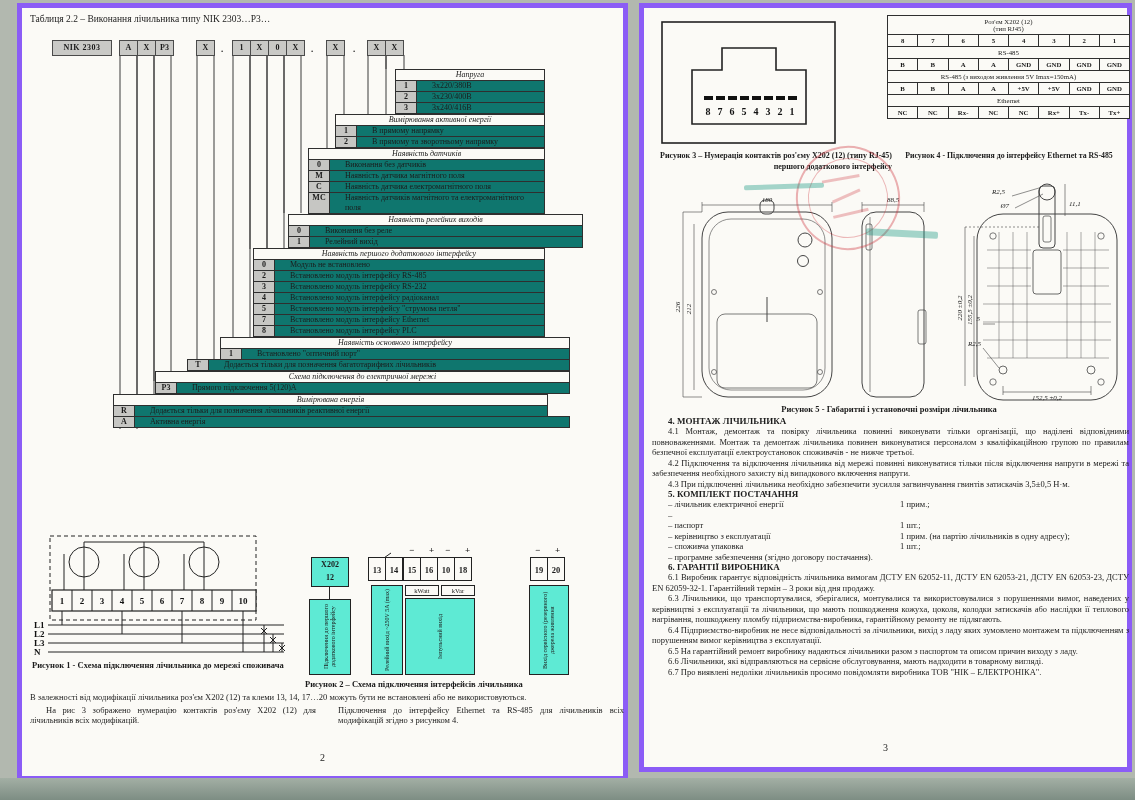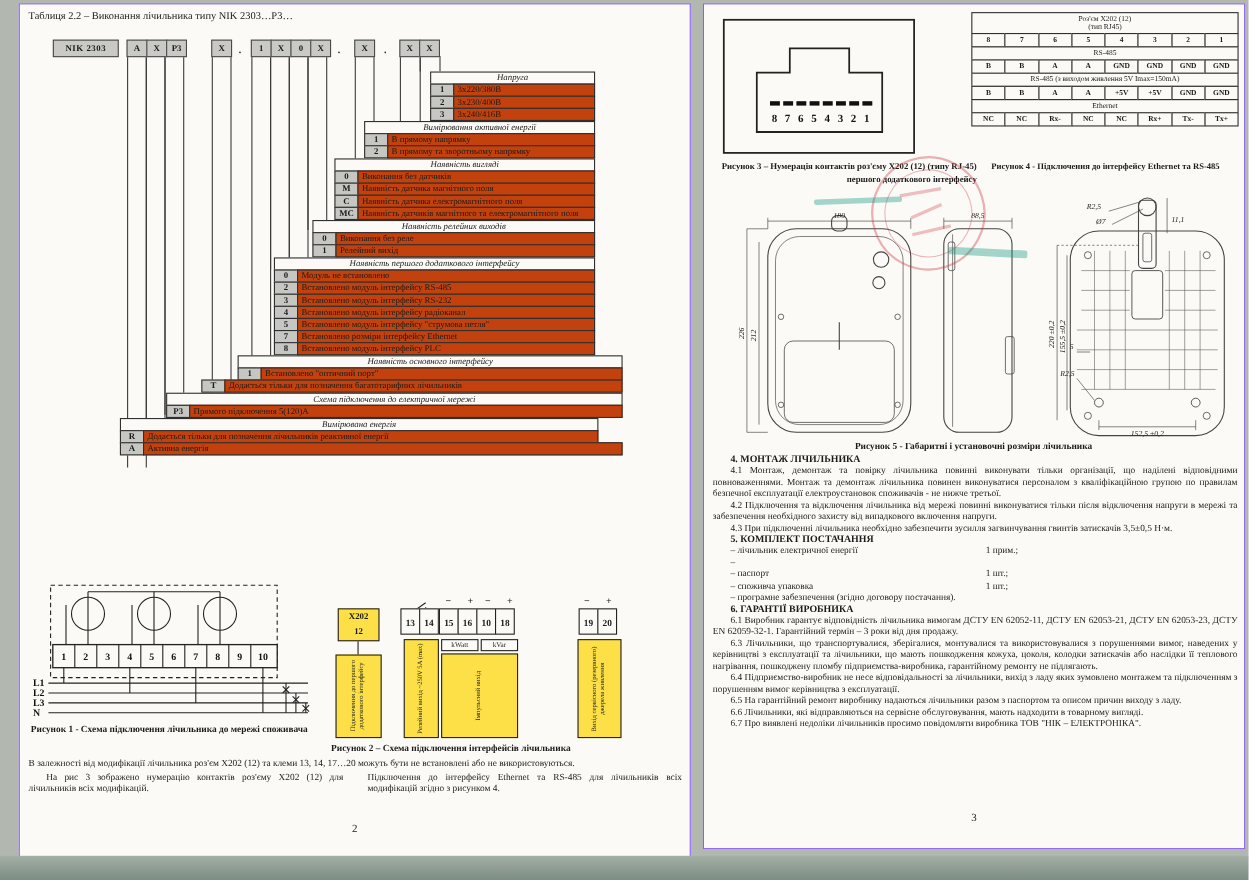--- a/index.html
+++ b/index.html
@@ -4,21 +4,21 @@
 <style>
   html,body{margin:0;padding:0;}
   body{
     width:1135px;height:800px;position:relative;overflow:hidden;
     background:#b2b8af;
     font-family:"Liberation Serif", serif;
     color:#1b1b1b;
   }
   .scanbed-strip{position:absolute;left:0;bottom:0;width:1135px;height:22px;
     background:linear-gradient(#a3afa4,#7d8d83);}
-  .page{position:absolute;background:#fbfaf6;border:1px solid #8b5cf6;box-sizing:border-box;}
+  .page{position:absolute;background:#fbfaf6;border:5px solid #8b5cf6;box-sizing:border-box;}
   #left-page{left:17px;top:3px;width:611px;height:778px;}
   #right-page{left:639px;top:3px;width:493px;height:769px;}
 
   
   .doc-title{position:absolute;left:8px;top:6px;font-size:9.5px;}
 
   .codebox{position:absolute;top:32px;display:flex;align-items:center;}
   .cc{width:17px;height:14px;border:1px solid #4a4a4a;margin-left:-1px;
       background:#c9c9c6;font-weight:bold;font-size:8px;line-height:14px;text-align:center;}
   .cc.model{width:58px;letter-spacing:.5px;}
@@ -28,25 +28,25 @@
 
   #type-sections{position:absolute;left:91px;top:61px;width:457px;}
   .tsec{box-sizing:border-box;}
   .tsec-h{border:1px solid #2f2f2f;font-style:italic;font-size:8px;line-height:10px;
           text-align:center;padding:0 2px;background:#fbfaf6;}
   .trow{display:flex;margin-top:-1px;}
   .tsec .tsec-h + .tsec-rows .trow:first-child{margin-top:-1px;}
   .tcode{width:20px;border:1px solid #2f2f2f;background:#c6c6c3;font-weight:bold;
          font-size:8px;line-height:10px;text-align:center;flex:none;}
   .tdesc{flex:1;border:1px solid #2f2f2f;margin-left:-1px;font-size:8px;line-height:10px;
-         padding:0 3px;background:#c2410c;}
+         padding:0 15px;background:#0f766e;}
   .s-voltage{margin-left:282px;width:150px}
   .s-energy {margin-left:222px;width:210px}
   .s-sensors{margin-left:195px;width:237px}
-  .s-relay  {margin-left:175px;width:257px}
+  .s-relay  {margin-left:175px;width:295px}
   .s-iface1 {margin-left:140px;width:292px}
   .s-iface0 {margin-left:107px;width:350px}
   .s-tariff {margin-left:74px; width:383px}
   .s-conn   {margin-left:42px; width:415px}
   .s-react  {width:435px}
   .s-active {margin-left:0;    width:457px}
 
   .sec-head{font-weight:bold;font-size:9px;}
   .bodytext{font-size:8.5px;line-height:10.5px;text-align:justify;}
   .twocol{display:flex;gap:22px;}
@@ -54,21 +54,21 @@
   .indent{text-indent:16px;}
 
   #sec3-block{position:absolute;left:8px;top:474px;width:594px;}
   #fig1{position:absolute;left:10px;top:526px;width:268px;}
   #fig2{position:absolute;left:283px;top:521px;width:312px;height:165px;}
   .fig-caption{font-weight:bold;font-size:8.5px;line-height:10px;}
   #notes-block{position:absolute;left:8px;top:684px;width:594px;}
   .pagenum{position:absolute;width:100%;text-align:center;font-size:10px;}
 
   
-  .f2box{position:absolute;border:1.2px solid #222;background:#fde047;box-sizing:border-box;}
+  .f2box{position:absolute;border:1.2px solid #222;background:#5eead4;box-sizing:border-box;}
   .x202{left:6px;top:28px;width:38px;height:30px;font-weight:bold;font-size:8px;
         text-align:center;line-height:13px;}
   .vbox{writing-mode:vertical-rl;transform:rotate(180deg);font-size:6px;line-height:7px;
         text-align:center;display:flex;align-items:center;justify-content:center;}
   .termrow{position:absolute;display:flex;}
   .term{width:18px;height:24px;border:1px solid #222;margin-left:-1px;background:#fbfaf6;
         font-weight:bold;font-size:8.5px;line-height:24px;text-align:center;box-sizing:border-box;}
   .pm{position:absolute;top:17px;font-size:9px;font-weight:bold;line-height:9px;}
   .relay-glyph{position:absolute;top:18px;width:24px;height:9px;}
   .smallbox{position:absolute;border:1px solid #222;font-size:6.5px;line-height:9px;
@@ -196,21 +196,21 @@
           <span class="tcode">1</span>
           <span class="tdesc">В прямому напрямку</span>
         </div>
         <div class="trow">
           <span class="tcode">2</span>
           <span class="tdesc">В прямому та зворотньому напрямку</span>
         </div>
         </div>
     </div>
     <div class="tsec s-sensors">
-      <div class="tsec-h">Наявність вигляді</div>
+      <div class="tsec-h">Наявність датчиків</div>
       <div class="tsec-rows">
         <div class="trow">
           <span class="tcode">0</span>
           <span class="tdesc">Виконання без датчиків</span>
         </div>
         <div class="trow">
           <span class="tcode">М</span>
           <span class="tdesc">Наявність датчика магнітного поля</span>
         </div>
         <div class="trow">
@@ -254,21 +254,21 @@
         <div class="trow">
           <span class="tcode">4</span>
           <span class="tdesc">Встановлено модуль інтерфейсу радіоканал</span>
         </div>
         <div class="trow">
           <span class="tcode">5</span>
           <span class="tdesc">Встановлено модуль інтерфейсу "струмова петля"</span>
         </div>
         <div class="trow">
           <span class="tcode">7</span>
-          <span class="tdesc">Встановлено розміри інтерфейсу Ethernet</span>
+          <span class="tdesc">Встановлено модуль інтерфейсу Ethernet</span>
         </div>
         <div class="trow">
           <span class="tcode">8</span>
           <span class="tdesc">Встановлено модуль інтерфейсу PLC</span>
         </div>
         </div>
     </div>
     <div class="tsec s-iface0">
       <div class="tsec-h">Наявність основного інтерфейсу</div>
       <div class="tsec-rows">
@@ -653,20 +653,24 @@
         <div class="item-row">
           <span>–</span>&nbsp;<span></span>
           <span class="item-qty"></span>
         </div>
 
         <div class="item-row">
           <span>–</span>&nbsp;<span>паспорт</span>
           <span class="item-qty">1 шт.;</span>
         </div>
 
+        <div class="item-row">
+          <span>–</span>&nbsp;<span>керівництво з експлуатації</span>
+          <span class="item-qty">1 прим. (на партію лічильників в одну адресу);</span>
+        </div>
 
         <div class="item-row">
           <span>–</span>&nbsp;<span>споживча упаковка</span>
           <span class="item-qty">1 шт.;</span>
         </div>
 
         <div class="item-row">
           <span>–</span>&nbsp;<span>програмне забезпечення (згідно договору постачання).</span>
           <span class="item-qty"></span>
         </div>

